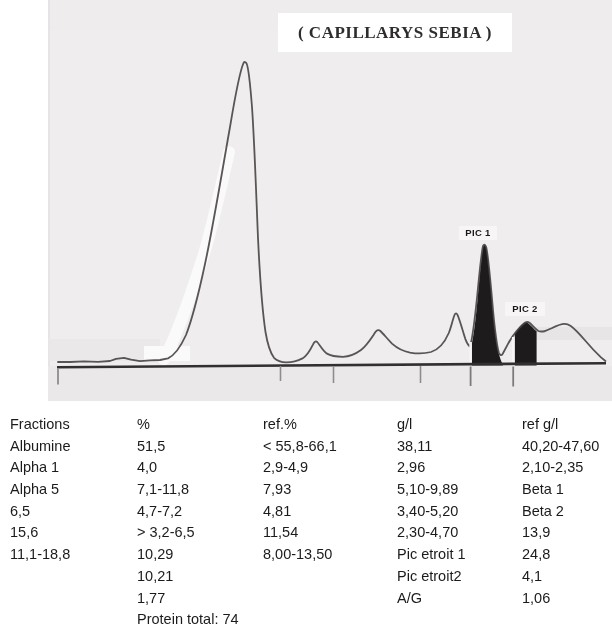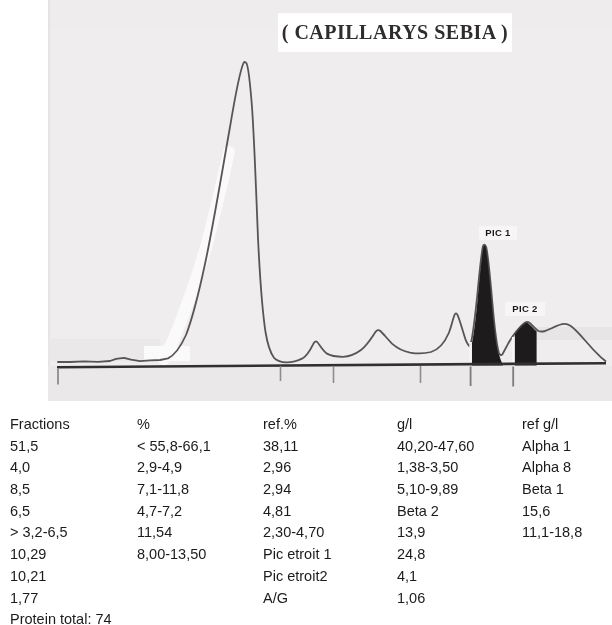--- a/index.html
+++ b/index.html
@@ -5,29 +5,29 @@
   html,body{margin:0;padding:0;background:#ffffff;}
   .page{
     position:relative;width:612px;height:625px;background:#ffffff;overflow:hidden;
     font-family:"Liberation Sans",sans-serif;color:var(--text,#1b1b1b);
   }
   .scan{position:absolute;left:0;top:0;width:612px;height:402px;}
   .scan svg{position:absolute;left:0;top:0;}
   .title-box{
     position:absolute;left:278px;top:13px;width:234px;height:39px;
     background:#ffffff;display:flex;align-items:center;justify-content:center;
-    font-family:"Liberation Serif",serif;font-weight:bold;font-size:20px;
+    font-family:"Liberation Serif",serif;font-weight:bold;font-size:17px;
     letter-spacing:0.5px;color:var(--title_text,#2e2c2d);white-space:nowrap;
   }
   .pic-label{
     position:absolute;height:14px;line-height:14px;text-align:center;
     background:rgba(247,245,246,0.92);font-size:9.5px;font-weight:bold;
     color:#1a1819;letter-spacing:0.3px;white-space:nowrap;
   }
-  .pic1-label{left:459px;top:226px;width:38px;margin-left:20px;}
+  .pic1-label{left:459px;top:226px;width:38px;}
   .pic2-label{left:505px;top:302px;width:40px;}
   .fractions-table{
     position:absolute;left:10px;top:414px;width:600px;
     display:grid;grid-template-columns:127px 126px 134px 125px 88px;
     font-size:14.5px;line-height:21.7px;color:var(--text,#1b1b1b);
   }
   .fractions-table .cell{height:21.7px;overflow:hidden;white-space:nowrap;}
 </style>
 </head>
 <body>
@@ -91,38 +91,39 @@
     <div class="pic-label pic1-label">PIC 1</div>
     <div class="pic-label pic2-label">PIC 2</div>
   </div>
 
   <div class="fractions-table" id="fractions-table">
       <div class="cell">Fractions</div>
       <div class="cell">%</div>
       <div class="cell">ref.%</div>
       <div class="cell">g/l</div>
       <div class="cell">ref g/l</div>
+      <div class="cell">Albumine</div>
       <div class="cell">51,5</div>
       <div class="cell">&lt; 55,8-66,1</div>
       <div class="cell">38,11</div>
       <div class="cell">40,20-47,60</div>
       <div class="cell">Alpha 1</div>
       <div class="cell">4,0</div>
       <div class="cell">2,9-4,9</div>
       <div class="cell">2,96</div>
-      <div class="cell">1,38-3,50</div>
-      <div class="cell">Alpha 8</div>
-      <div class="cell">8,5</div>
+      <div class="cell">2,10-2,35</div>
+      <div class="cell">Alpha 5</div>
       <div class="cell">7,1-11,8</div>
-      <div class="cell">2,94</div>
+      <div class="cell">7,93</div>
       <div class="cell">5,10-9,89</div>
       <div class="cell">Beta 1</div>
       <div class="cell">6,5</div>
       <div class="cell">4,7-7,2</div>
       <div class="cell">4,81</div>
+      <div class="cell">3,40-5,20</div>
       <div class="cell">Beta 2</div>
       <div class="cell">15,6</div>
       <div class="cell">&gt; 3,2-6,5</div>
       <div class="cell">11,54</div>
       <div class="cell">2,30-4,70</div>
       <div class="cell">13,9</div>
       <div class="cell">11,1-18,8</div>
       <div class="cell">10,29</div>
       <div class="cell">8,00-13,50</div>
       <div class="cell">Pic etroit 1</div>

